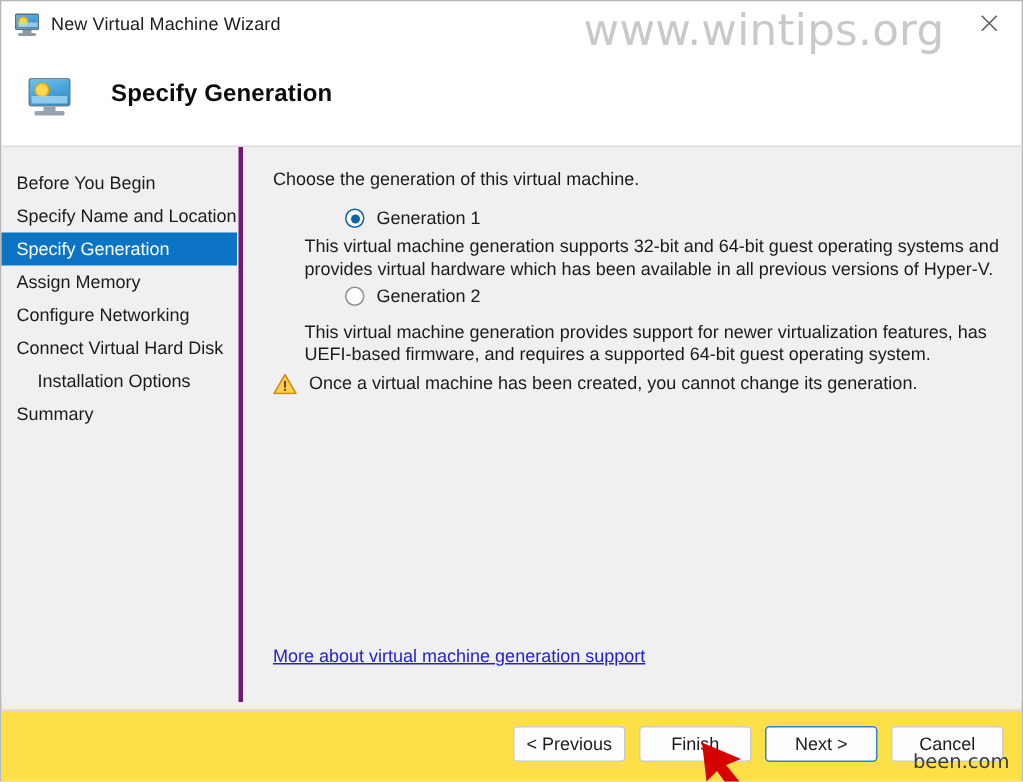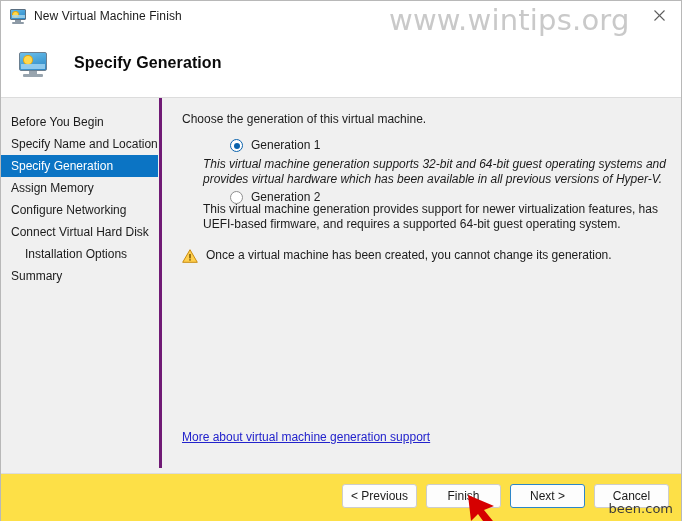--- a/index.html
+++ b/index.html
@@ -250,22 +250,22 @@
   }
 
   .radio-desc {
     position: absolute;
     left: 40px;
     width: 466px;
     font-size: 12px;
     color: #1b1b1b;
     line-height: 15px;
   }
-  #gen1-desc { top: 59px; font-style: italic; }
-  #gen2-desc { top: 104px; }
+  #gen1-desc { top: 59px; }
+  #gen2-desc { top: 116px; }
 
   #warning-row {
     position: absolute;
     left: 19px; top: 150px;
     display: flex;
     align-items: flex-start;
   }
   #warning-icon {
     width: 16px; height: 14px;
     margin-right: 8px;
@@ -357,21 +357,21 @@
 
   <div id="titlebar">
     <div id="titlebar-icon">
       <div class="mon-screen">
           <div class="mon-sun"></div>
           <div class="mon-land"></div>
         </div>
       <div class="mon-stand"></div>
       <div class="mon-base"></div>
     </div>
-    <div id="titlebar-text">New Virtual Machine Finish</div>
+    <div id="titlebar-text">New Virtual Machine Wizard</div>
     <div id="close-button">
       <svg width="11" height="11" viewBox="0 0 11 11" aria-hidden="true">
         <line x1="0.5" y1="0.5" x2="10.5" y2="10.5" stroke="#5d5d5d" stroke-width="1.1"></line>
         <line x1="10.5" y1="0.5" x2="0.5" y2="10.5" stroke="#5d5d5d" stroke-width="1.1"></line>
       </svg>
     </div>
   </div>
 
   <div id="header">
     <div id="header-icon">

